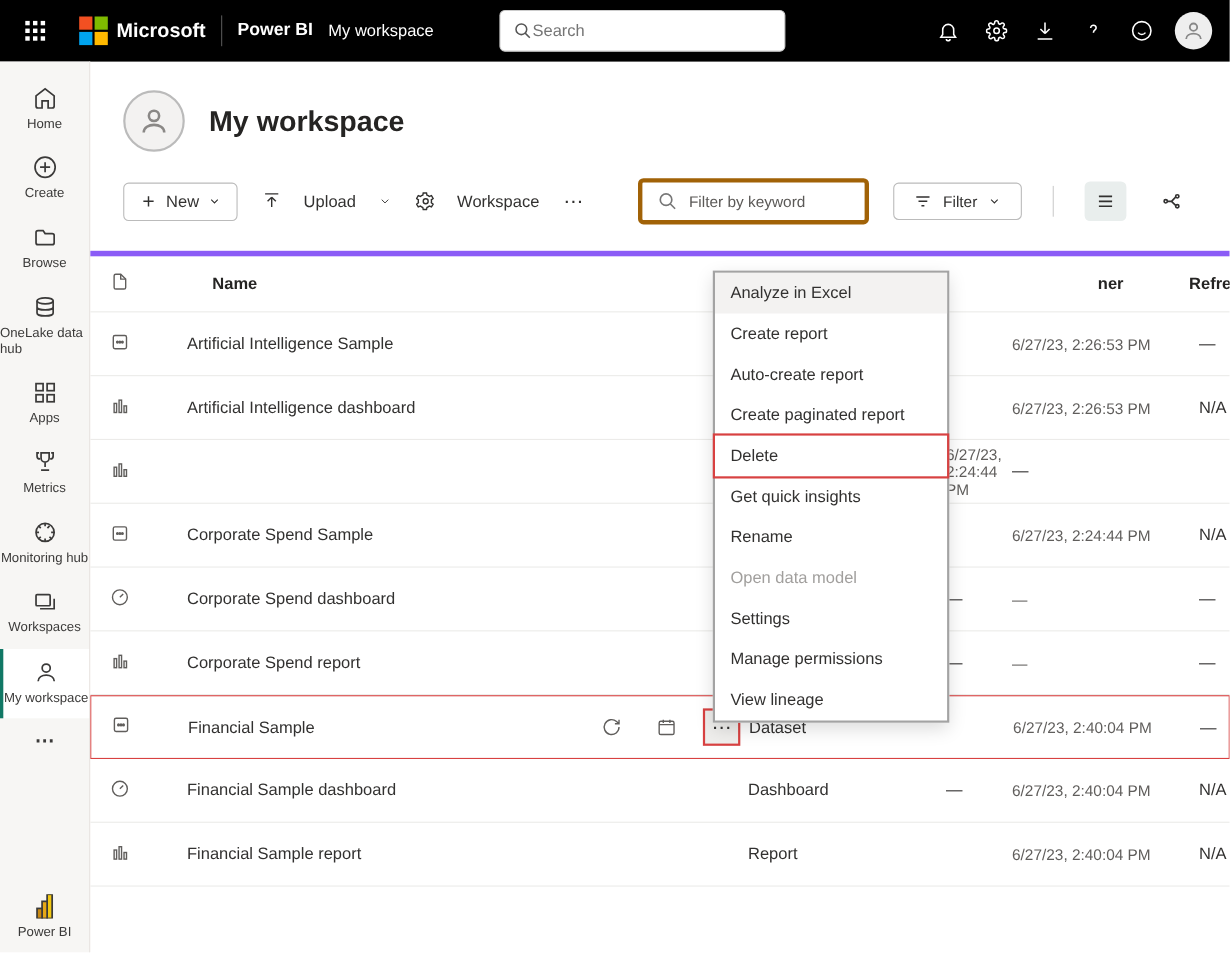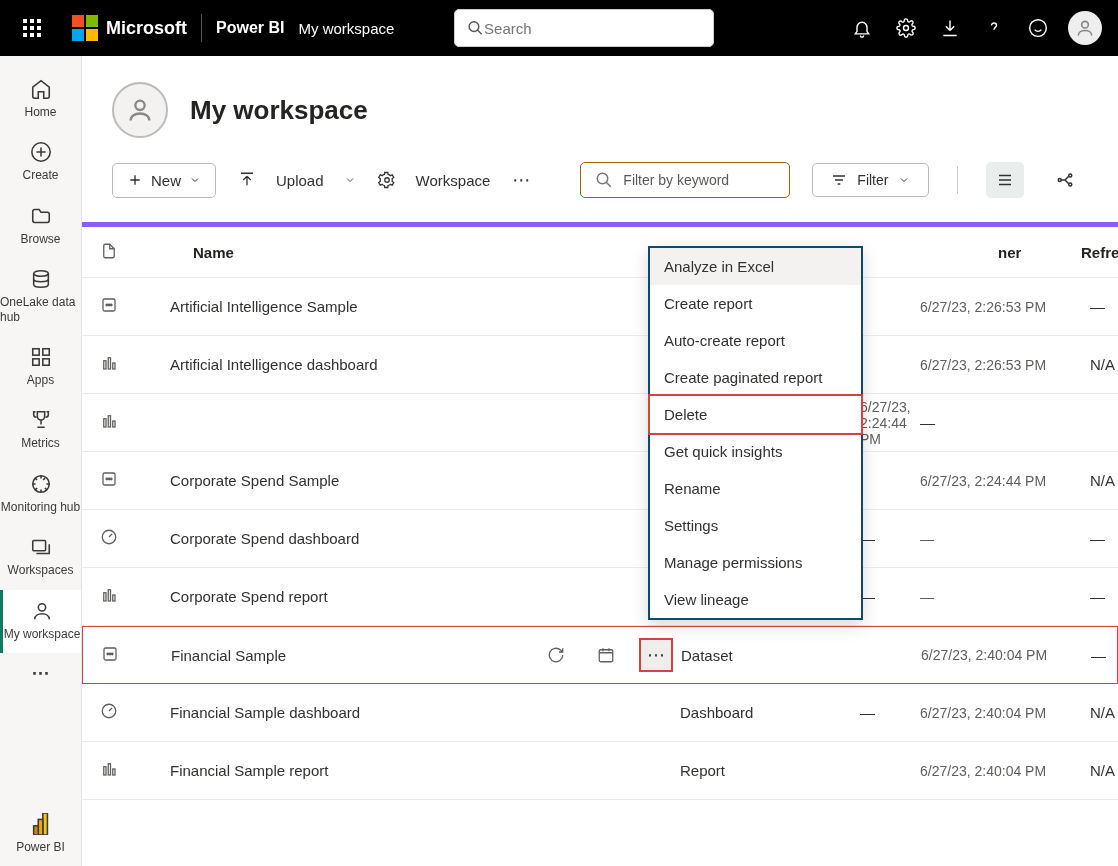--- a/index.html
+++ b/index.html
@@ -42,21 +42,21 @@
 .ws-avatar { width: 56px; height: 56px; border-radius: 50%; border: 2px solid #bbb; background: #f3f2f1; display: flex; align-items: center; justify-content: center; margin-right: 22px; }
 .ws-avatar svg { width: 28px; height: 28px; stroke: #8a8886; fill: none; stroke-width: 2; }
 .page-title { font-size: 26px; font-weight: 600; color: #252423; }
 
 .toolbar { padding: 14px 30px 20px; display: flex; align-items: center; gap: 22px; position: relative; }
 .btn-new { border: 1px solid #bbb; border-radius: 5px; padding: 8px 14px; background: #fff; display: flex; align-items: center; gap: 8px; font-size: 15px; cursor: pointer; color: #323130; }
 .btn-new svg { width: 16px; height: 16px; stroke: #323130; fill: none; stroke-width: 2; }
 .tb-link { display: flex; align-items: center; gap: 20px; font-size: 15px; cursor: pointer; color: #323130; }
 .tb-link svg { width: 18px; height: 18px; stroke: #323130; fill: none; stroke-width: 1.7; }
 .tb-ellipsis { font-size: 18px; cursor: pointer;}
-.filter-input { margin-left: 28px; border: 1px solid #a16207; border-radius: 5px; padding: 8px 14px; display: flex; align-items: center; gap: 10px; color: #5b5957; cursor: text; flex: 0 0 210px; }
+.filter-input { margin-left: 28px; border: 4px solid #a16207; border-radius: 5px; padding: 8px 14px; display: flex; align-items: center; gap: 10px; color: #5b5957; cursor: text; flex: 0 0 210px; }
 .filter-input svg { width: 18px; height: 18px; stroke: #777; fill: none; stroke-width: 2; }
 .filter-btn { border: 1px solid #bbb; border-radius: 5px; padding: 8px 18px; display: flex; align-items: center; gap: 10px; cursor: pointer; }
 .filter-btn svg { width: 16px; height: 16px; stroke: #323130; fill: none; stroke-width: 2; }
 .tb-sep { width: 1px; height: 28px; background: #ccc; margin: 0 6px; }
 .view-btn { width: 38px; height: 36px; border-radius: 5px; display: flex; align-items: center; justify-content: center; cursor: pointer; }
 .view-btn.active { background: #e9eeed; }
 .view-btn svg { width: 18px; height: 18px; stroke: #323130; fill: none; stroke-width: 2; }
 
 
 .table { width: 100%; }
@@ -64,21 +64,21 @@
 .thead { height: 56px; font-weight: 600; font-size: 15px; color: #252423; border-top: 5px solid #8b5cf6; margin-top: 4px; gap: 23px; }
 .trow { height: 58px; font-size: 15px; color: #323130; }
 .trow.highlighted { border: 1px solid #d84141; }
 .cell-icon svg { width: 18px; height: 18px; stroke: #605e5c; fill: none; stroke-width: 1.7; }
 .cell-act { display: flex; justify-content: center; }
 .cell-act svg { width: 18px; height: 18px; stroke: #605e5c; fill: none; stroke-width: 1.7; cursor: pointer; }
 .cell-actmore { background: #efeeec; width: 34px; height: 34px; display: flex; align-items: center; justify-content: center; border: 2px solid #d84141; font-size: 18px; cursor: pointer; }
 .cell-refreshed { color: #605e5c; font-size: 14px; }
 
 
-.context-menu { position: absolute; top: 190px; left: 566px; width: 215px; background: #fff; border: 2px solid #0c4a6e; box-shadow: 0 6px 16px rgba(0,0,0,0.15); z-index: 100; }
+.context-menu { position: absolute; top: 190px; left: 566px; width: 215px; background: #fff; border: 2px solid #a3a3a3; box-shadow: 0 6px 16px rgba(0,0,0,0.15); z-index: 100; }
 .menu-item { padding: 10px 14px; font-size: 15px; color: #323130; cursor: pointer; }
 .menu-item.hovered { background: #f3f2f1; }
 .menu-item.disabled { color: #a19f9d; cursor: default; }
 .menu-item.boxed { border: 2px solid #d84141; margin: -2px; position: relative; }
 </style>
 </head>
 <body>
 
 <div class="header">
   <div class="waffle">
@@ -464,18 +464,19 @@
     </div>
 
     <div class="context-menu" id="ctxmenu">
         <div class="menu-item hovered">Analyze in Excel</div>
         <div class="menu-item">Create report</div>
         <div class="menu-item">Auto-create report</div>
         <div class="menu-item">Create paginated report</div>
         <div class="menu-item boxed">Delete</div>
         <div class="menu-item">Get quick insights</div>
         <div class="menu-item">Rename</div>
+        <div class="menu-item disabled">Open data model</div>
         <div class="menu-item">Settings</div>
         <div class="menu-item">Manage permissions</div>
         <div class="menu-item">View lineage</div>
       </div>
   </div>
 </div>
 
 </body></html>

